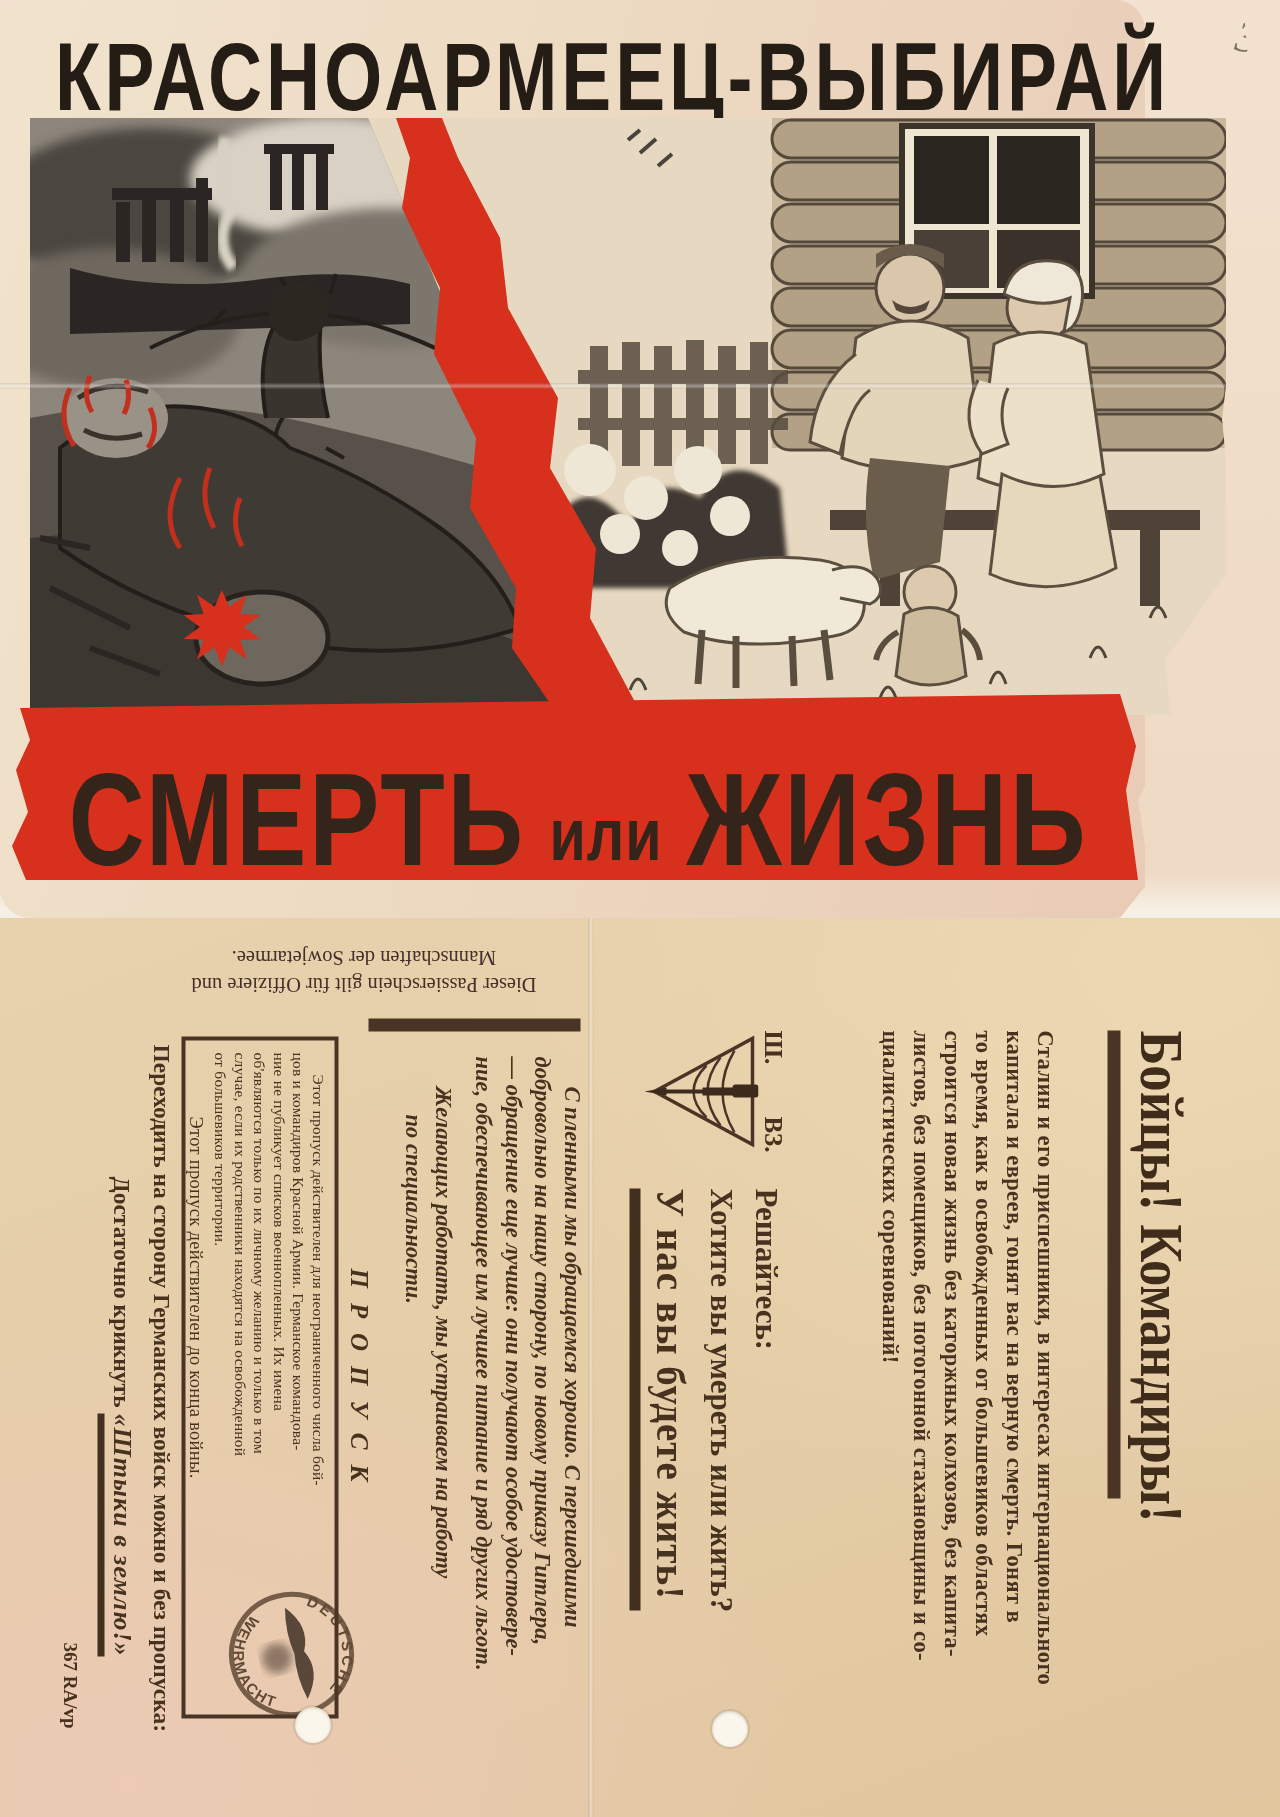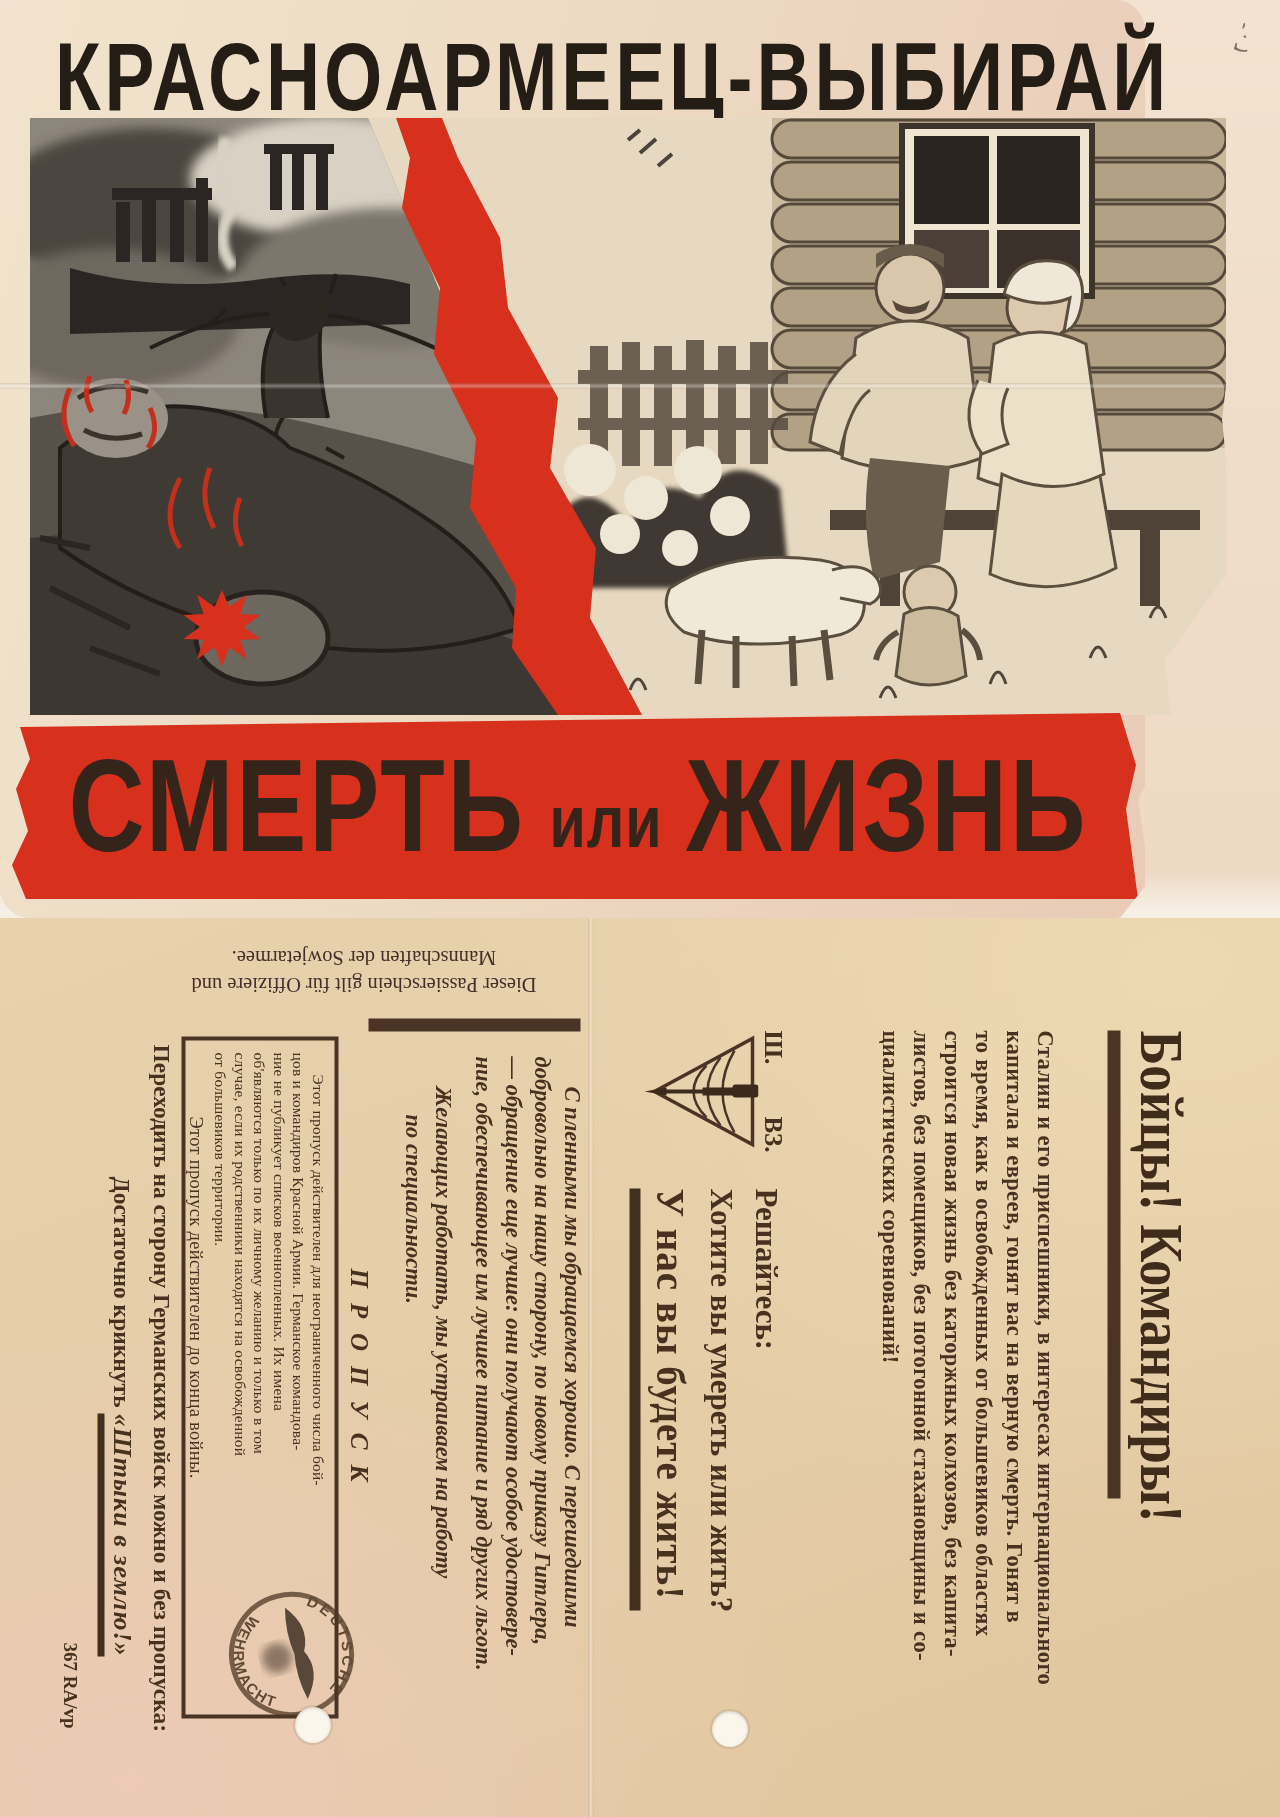--- a/index.html
+++ b/index.html
@@ -12,23 +12,23 @@
           background:linear-gradient(105deg,#f1e3cd 0%,#eddac2 45%,#ebd3bd 70%,#e9cbb6 100%);
           clip-path:polygon(0 0,1243px 0,1248px 60px,1230px 120px,1240px 260px,1222px 420px,1236px 560px,1165px 660px,1172px 730px,1138px 800px,1150px 880px,1120px 918px,0 918px);border-radius:30px;}
   .poster-title{position:absolute;left:55px;top:22px;
         font-family:"Liberation Sans",sans-serif;font-weight:bold;font-size:96px;letter-spacing:5px;
         color:#241d16;transform:scaleX(.78);transform-origin:left top;white-space:nowrap;}
   .hand-note{position:absolute;left:1236px;top:12px;font-family:"Liberation Serif",serif;
         font-style:italic;font-size:44px;color:#7c7263;transform:rotate(10deg);}
   .illus{position:absolute;left:30px;top:118px;width:1196px;height:597px;}
   .crease-h{position:absolute;left:0;top:383px;width:1280px;height:6px;
         background:linear-gradient(180deg,rgba(120,100,80,.18),rgba(255,255,255,.35),rgba(120,100,80,.12));pointer-events:none;}
-  .band{position:absolute;left:12px;top:713px;width:1132px;height:186px;background:#d7301c;
+  .band{position:absolute;left:12px;top:694px;width:1132px;height:186px;background:#d7301c;
         clip-path:polygon(8px 14px,1108px 0,1124px 52px,1114px 96px,1126px 186px,14px 186px,0 152px,16px 118px,4px 76px,18px 46px);
-        display:flex;align-items:center;justify-content:center;}
+        display:flex;justify-content:center;}
   .band-text{display:flex;align-items:flex-end;gap:30px;transform:scaleX(.8);
         font-family:"Liberation Sans",sans-serif;font-weight:bold;color:#35241a;}
   .band-w{font-size:132px;line-height:.92;letter-spacing:3px;}
   .band-mid{font-size:74px;line-height:1;padding-bottom:8px;letter-spacing:1px;}
 
   
   .leaf{position:absolute;left:0;top:918px;width:1280px;height:899px;overflow:hidden;
         background:radial-gradient(ellipse at 10% 96%,#eccab5 0%,rgba(236,202,181,0) 42%),
                    radial-gradient(ellipse at 92% 6%,#ecd8b2 0%,rgba(236,216,178,0) 46%),
                    linear-gradient(160deg,#e7d2ad 0%,#e4cca6 60%,#e1c69e 100%);}

